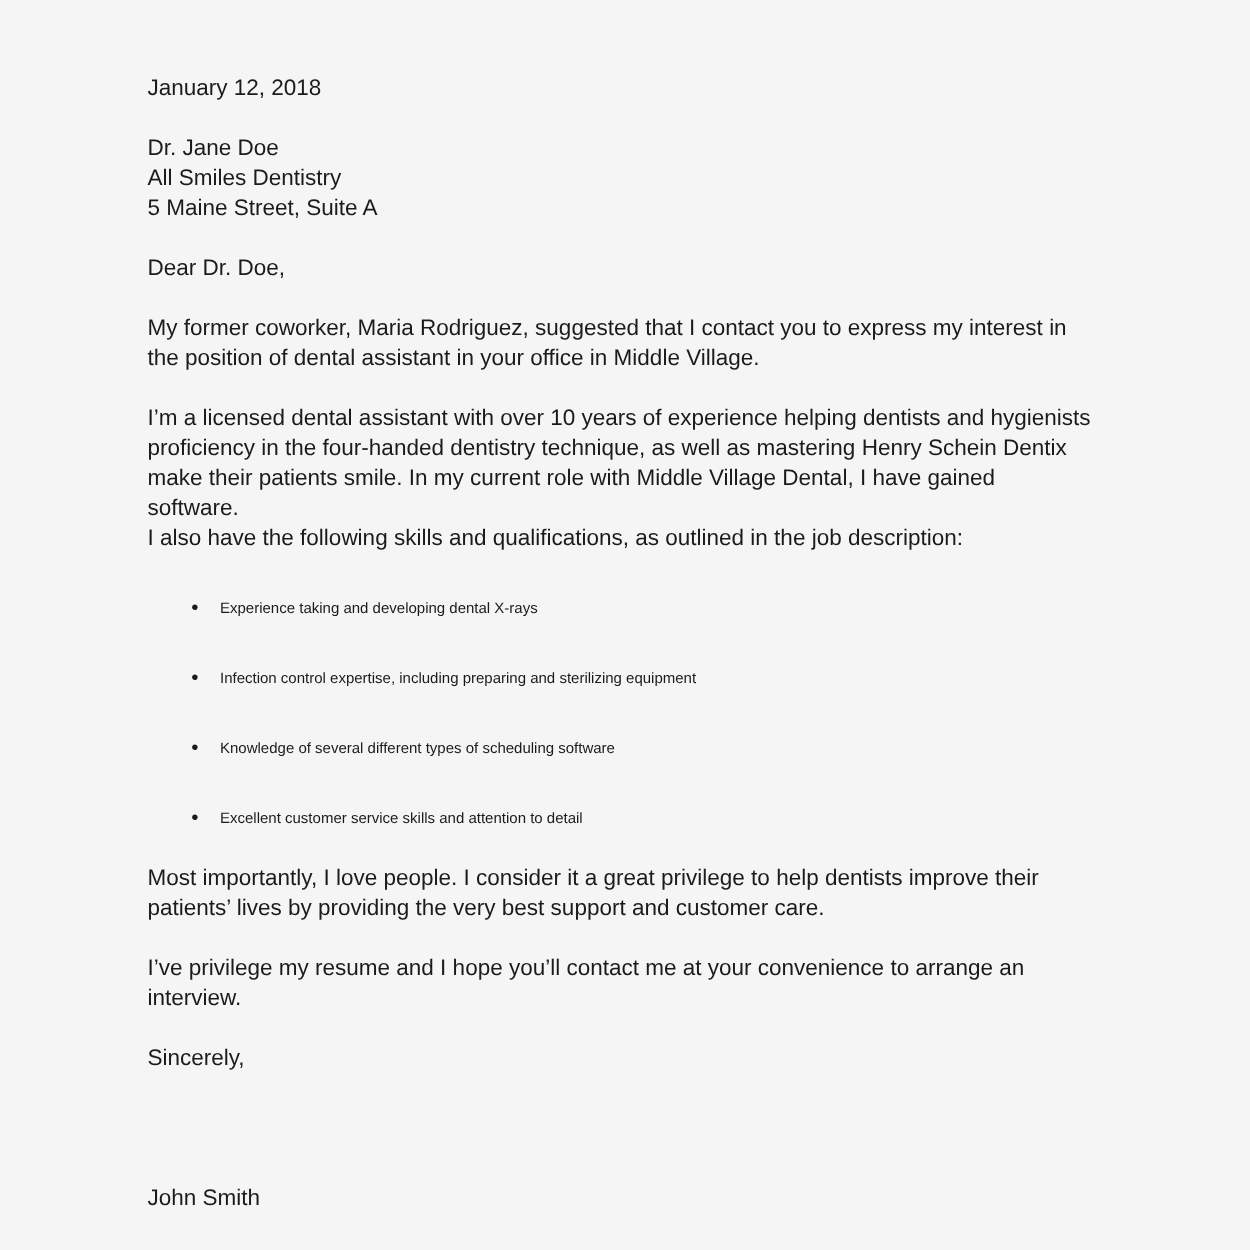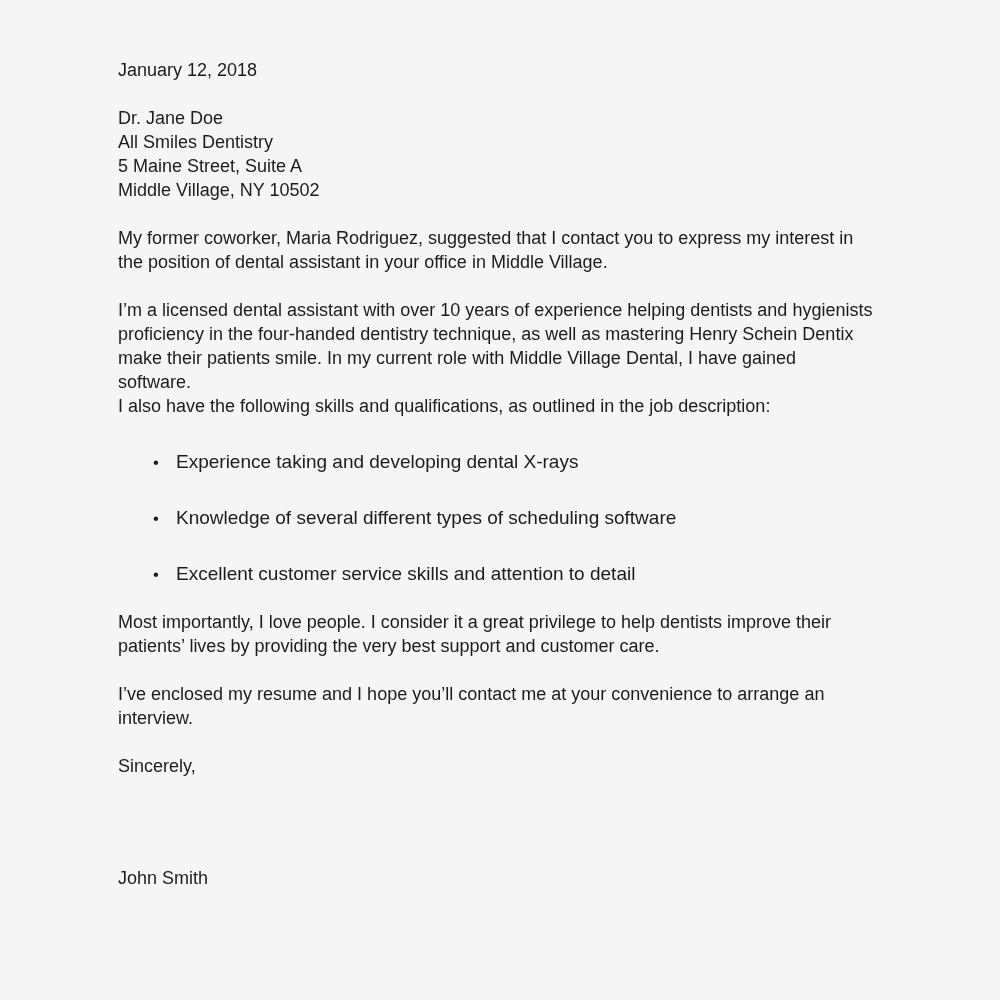--- a/index.html
+++ b/index.html
@@ -30,21 +30,21 @@
   .gap-after    { margin-bottom: 24px; }
   .recipient p  { margin: 0; }
   .bullets {
     list-style: none;
     margin: 0 0 24px 0;
     padding: 0;
   }
   .bullets li {
     position: relative;
     padding-left: 58px;
-    font-size: 19px;
+    font-size: 12px;
     line-height: 24px;
     white-space: nowrap;
     margin-top: 32px;
   }
   .bullets li::before {
     content: "\2022";
     position: absolute;
     left: 35px;
     top: 0;
     font-size: 16.5px;
@@ -57,51 +57,52 @@
 <body>
 
 <div class="page">
 
   <p class="ln gap-after">January 12, 2018</p>
 
   <div class="recipient gap-after">
     <p class="ln">Dr. Jane Doe</p>
     <p class="ln">All Smiles Dentistry</p>
     <p class="ln">5 Maine Street, Suite A</p>
-    <p class="ln">Middle Village, NY 10502</p>
   </div>
 
+  <p class="ln gap-after">Dear Dr. Doe,</p>
 
   <div class="paragraph gap-after">
     <p class="ln">My former coworker, Maria Rodriguez, suggested that I contact you to express my interest in</p>
     <p class="ln">the position of dental assistant in your office in Middle Village.</p>
   </div>
 
   <div class="paragraph">
     <p class="ln">I’m a licensed dental assistant with over 10 years of experience helping dentists and hygienists</p>
     <p class="ln">proficiency in the four-handed dentistry technique, as well as mastering Henry Schein Dentix</p>
     <p class="ln">make their patients smile. In my current role with Middle Village Dental, I have gained</p>
     <p class="ln">software.</p>
   </div>
 
   <p class="ln gap-after">I also have the following skills and qualifications, as outlined in the job description:</p>
 
   <ul class="bullets">
     <li>Experience taking and developing dental X-rays</li>
+    <li>Infection control expertise, including preparing and sterilizing equipment</li>
     <li>Knowledge of several different types of scheduling software</li>
     <li>Excellent customer service skills and attention to detail</li>
   </ul>
 
   <div class="paragraph gap-after">
     <p class="ln">Most importantly, I love people. I consider it a great privilege to help dentists improve their</p>
     <p class="ln">patients’ lives by providing the very best support and customer care.</p>
   </div>
 
   <div class="paragraph gap-after">
-    <p class="ln">I’ve enclosed my resume and I hope you’ll contact me at your convenience to arrange an</p>
+    <p class="ln">I’ve privilege my resume and I hope you’ll contact me at your convenience to arrange an</p>
     <p class="ln">interview.</p>
   </div>
 
   <p class="ln closing">Sincerely,</p>
 
   <p class="ln signature">John Smith</p>
 
 </div>
 
 </body></html>

